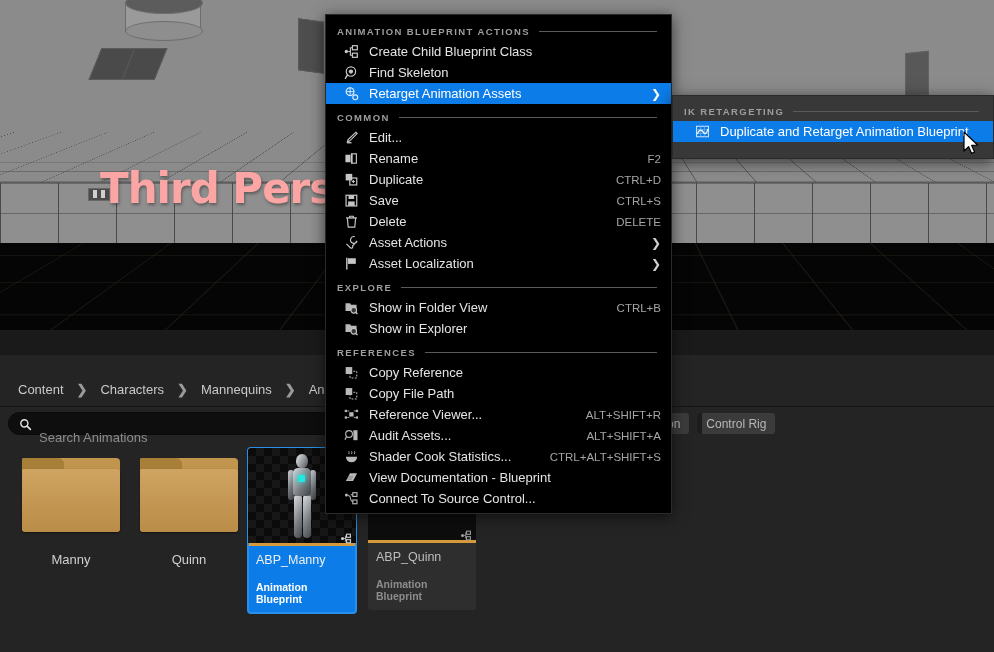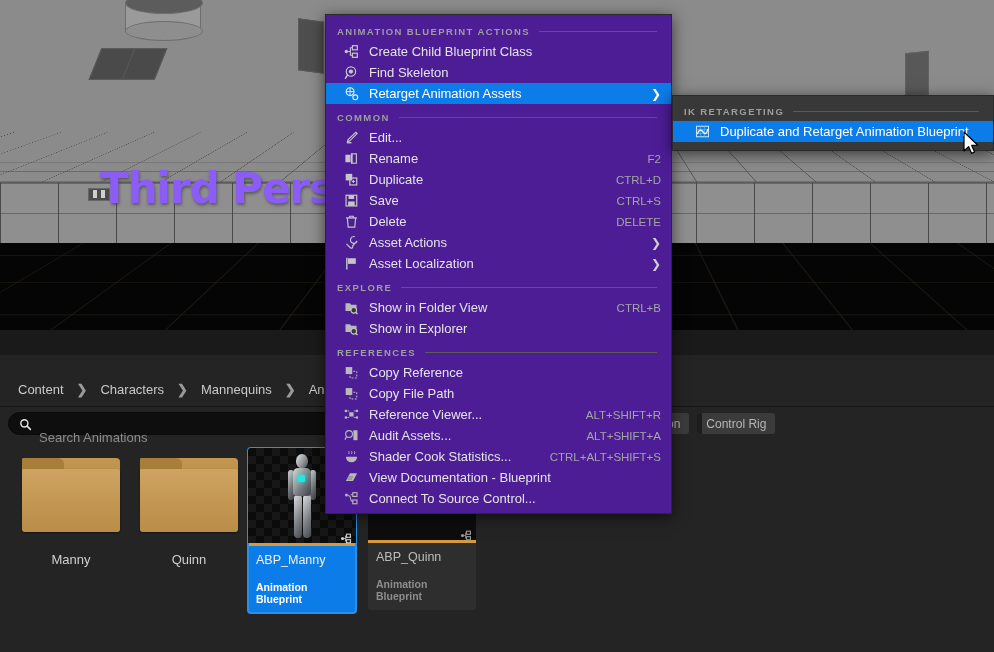--- a/index.html
+++ b/index.html
@@ -88,21 +88,21 @@
   }
   .vp-block2 {
     position: absolute; left: 905px; top: 52px; width: 24px; height: 44px;
     background: #585858; border: 1px solid #626262;
     transform: skewY(-6deg);
   }
   .vp-title {
     position: absolute; left: 100px; top: 164px;
     font-family: "DejaVu Sans", sans-serif;
     font-weight: bold; font-size: 42px; letter-spacing: -1px;
-    color: #8b5cf6; white-space: nowrap;
+    color: #fca5a5; white-space: nowrap;
     text-shadow: 1px 2px 3px rgba(60,60,60,.6);
   }
   .vp-title-icon {
     position: absolute; left: 88px; top: 188px;
     width: 22px; height: 13px; background: #4b4b4b;
     border: 1px solid #666;
   }
   .vp-title-icon::before, .vp-title-icon::after {
     content: ""; position: absolute; top: 1px; width: 4px; height: 8px;
     background: #cfcfcf;
@@ -238,21 +238,21 @@
     font-size: 10.5px; font-weight: bold; color: #ffffff;
   }
   .asset-tile:not(.selected) .asset-type { color: #8d8d8d; }
   .asset-badge {
     position: absolute; right: 3px; top: 82px; width: 13px; height: 11px;
   }
 
   
   .ctx-menu {
     position: absolute; left: 325px; top: 14px; width: 347px;
-    background: #4c1d95; border: 1px solid #2a2a2a;
+    background: #000000; border: 1px solid #2a2a2a;
     box-shadow: 0 3px 14px rgba(0,0,0,.6);
     padding: 3px 0 4px 0;
     z-index: 40;
   }
   .ctx-section {
     display: flex; align-items: center; gap: 9px;
     padding: 8px 14px 4px 11px;
   }
   .ctx-section-label {
     color: #9e9e9e; font-size: 9.5px; font-weight: bold;
@@ -273,21 +273,21 @@
   .ctx-spacer { flex: 1; }
   .ctx-shortcut { color: #a5a5a5; font-size: 11.5px; white-space: nowrap; }
   .ctx-arrow { color: #cfcfcf; font-size: 12px; margin-left: 8px; }
   .ctx-item.highlight .ctx-arrow { color: #fff; }
 
   
   .ctx-submenu {
     position: absolute; left: 672px; top: 95px; width: 322px;
     background: #383838; border: 1px solid #2a2a2a;
     box-shadow: 0 3px 14px rgba(0,0,0,.6);
-    padding: 2px 0 8px 0; z-index: 50;
+    padding: 2px 0 16px 0; z-index: 50;
   }
   .ctx-submenu .ctx-item { padding-left: 20px; }
 
   
   .cursor { position: absolute; left: 963px; top: 131px; z-index: 99; }
 </style>
 </head>
 <body>
 
 <div id="root">

